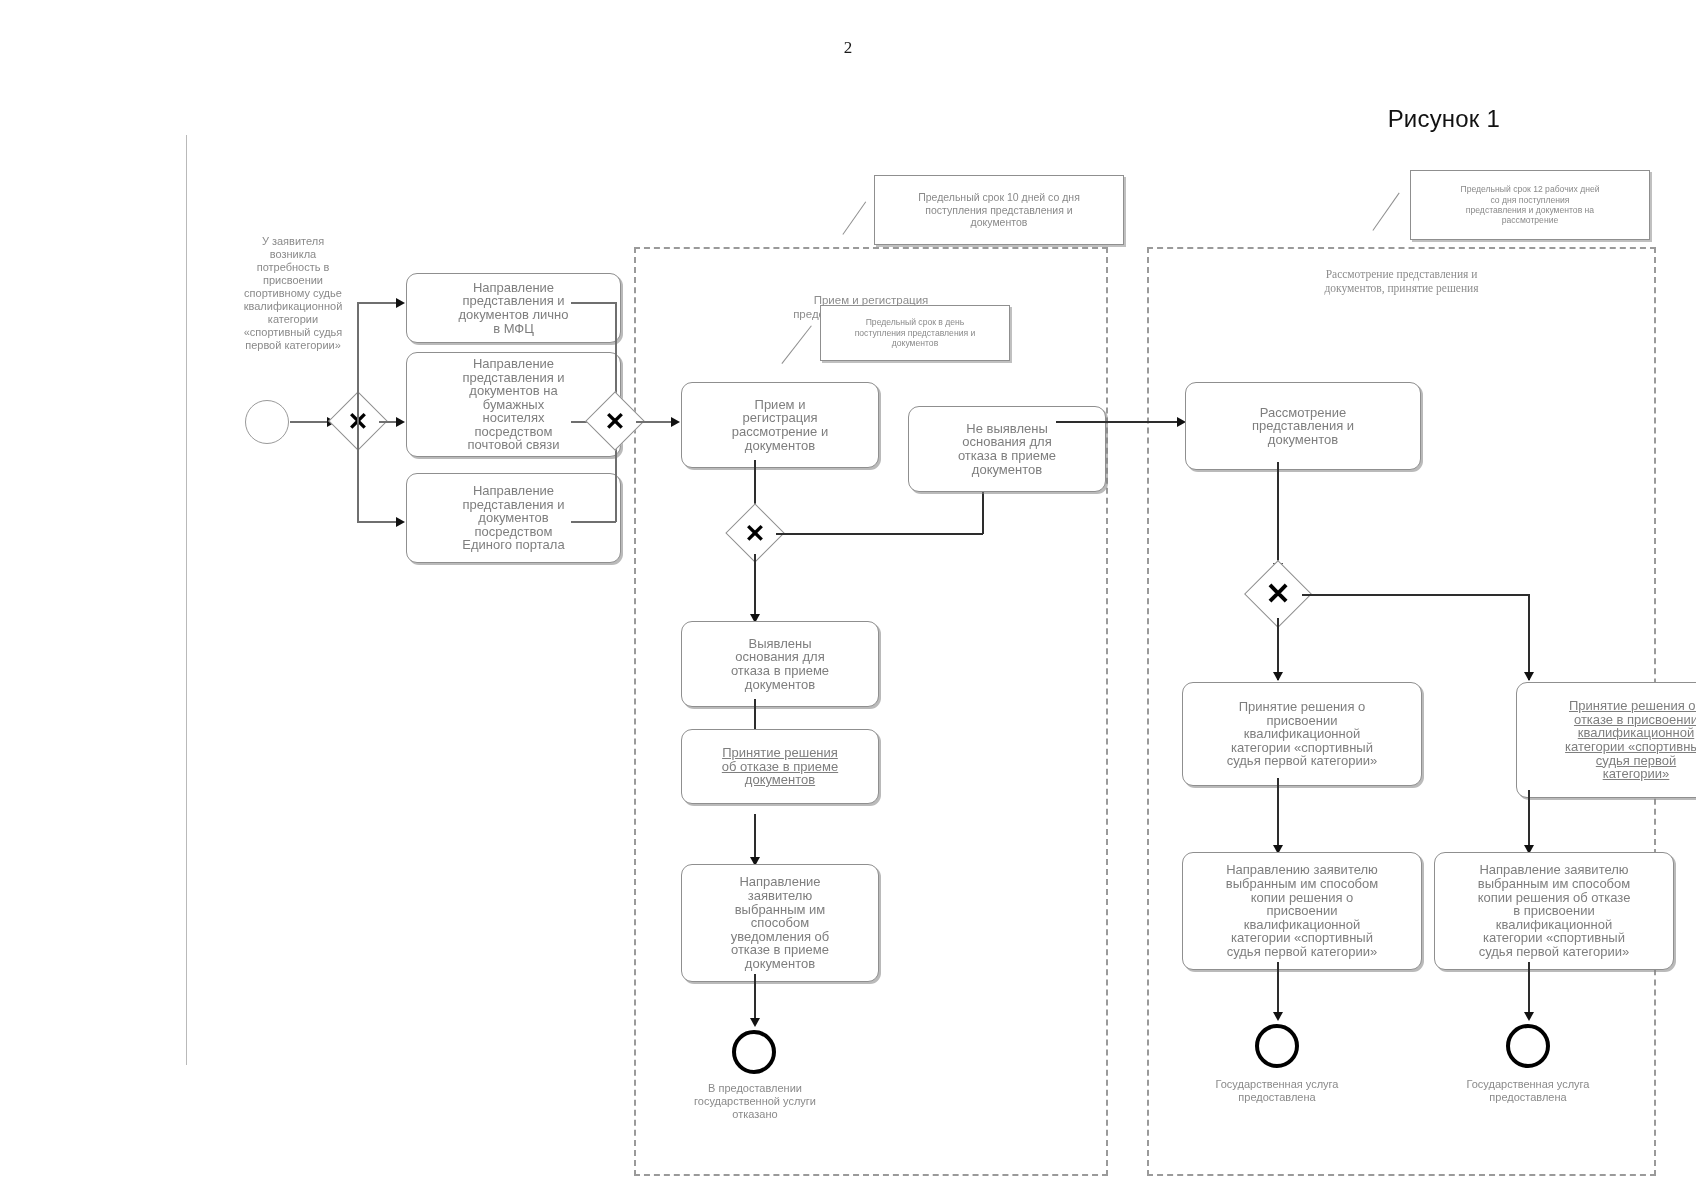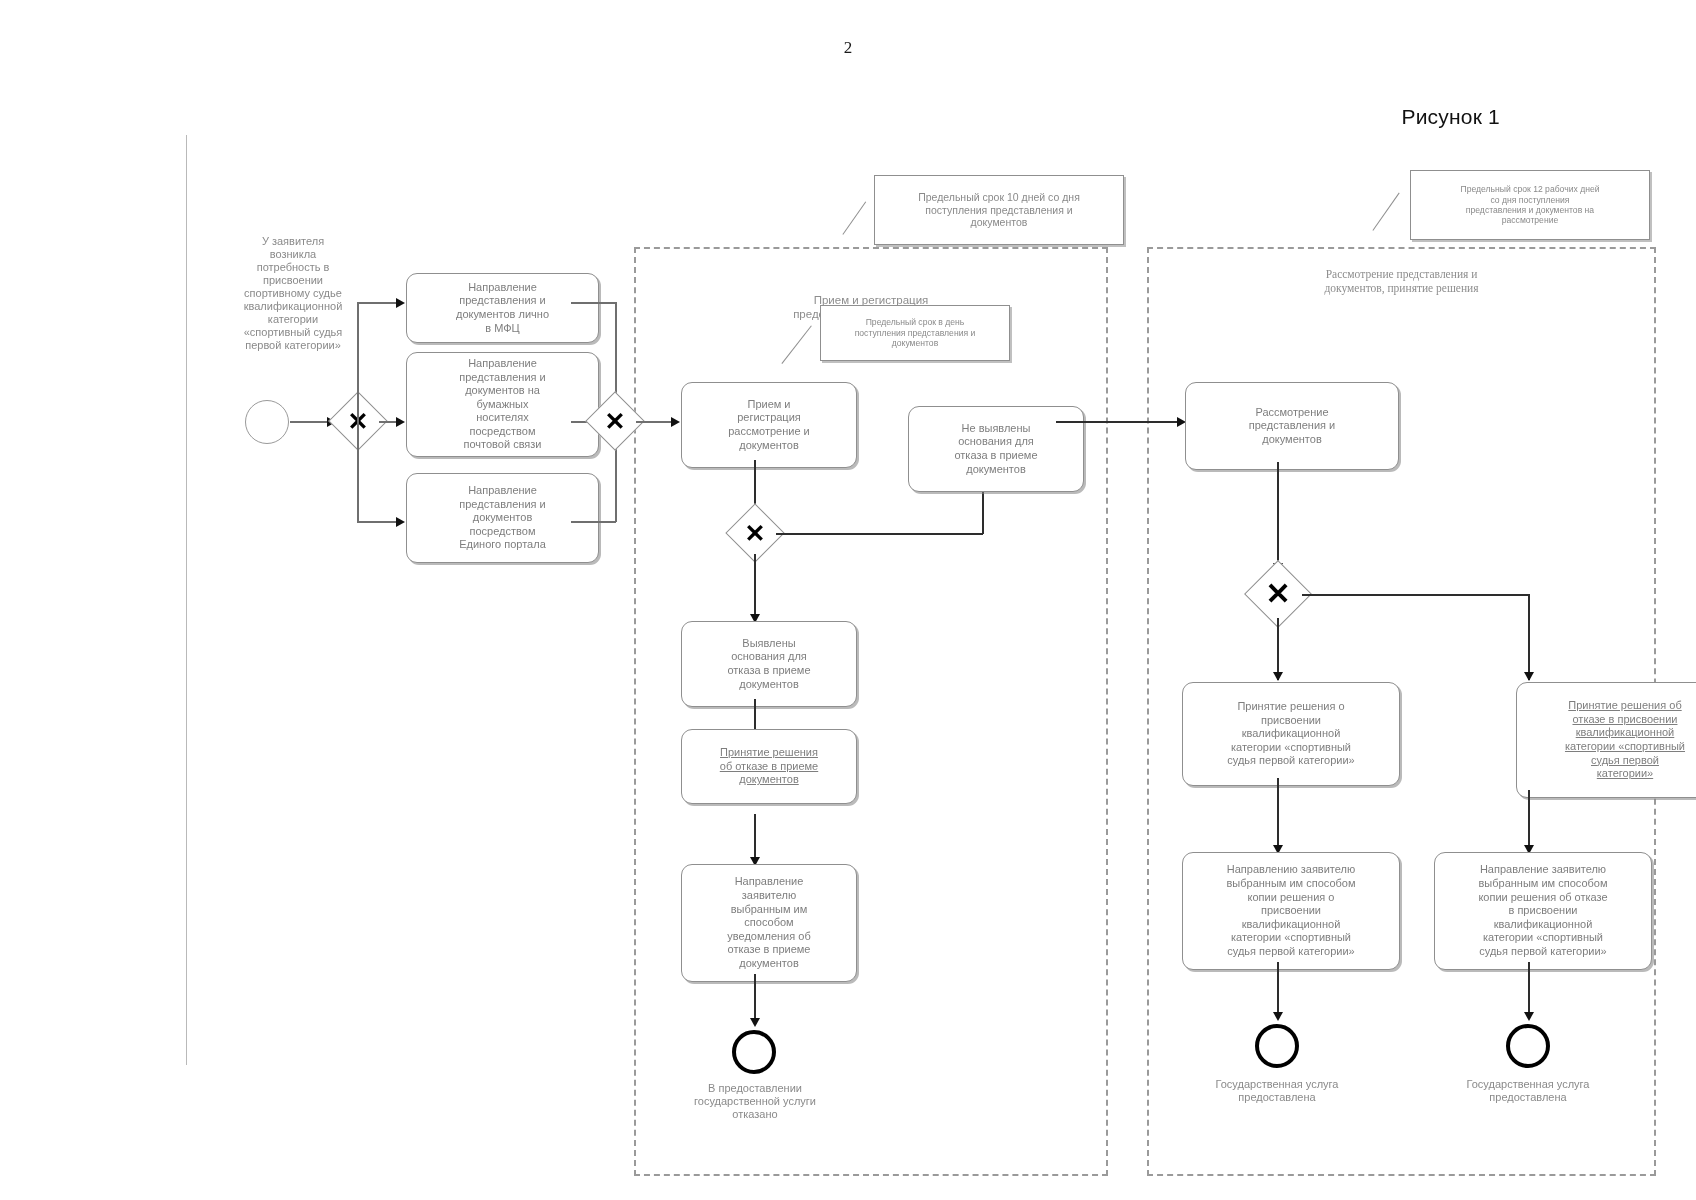--- a/index.html
+++ b/index.html
@@ -21,21 +21,21 @@
     top:38px;
     text-align:center;
     font-size:17px;
     color:#1a1a1a;
     font-family:"Liberation Serif", serif;
   }
   .fig-title{
     position:absolute;
     right:196px;
     top:105px;
-    font-size:21px;
+    font-size:24px;
     color:#111;
     font-family:"Liberation Sans", sans-serif;
     letter-spacing:.2px;
   }
 
   
   .page-rule{
     position:absolute;
     left:186px;
     top:135px;
@@ -65,23 +65,23 @@
     position:absolute;
     border:1.6px solid #8f8f8f;
     border-radius:11px;
     background:#fff;
     box-shadow:2px 2px 0 0 rgba(130,130,130,.55);
     display:flex;
     align-items:center;
     justify-content:center;
     text-align:center;
     color:#7e7e7e;
-    font-size:11px;
+    font-size:13px;
     line-height:13.6px;
-    padding:3px 13px;
+    padding:3px 24px;
     white-space:pre-line;
   }
 
   
   .note{
     position:absolute;
     border:1.4px solid #8f8f8f;
     background:#fff;
     box-shadow:2px 2px 0 0 rgba(130,130,130,.5);
     display:flex;

